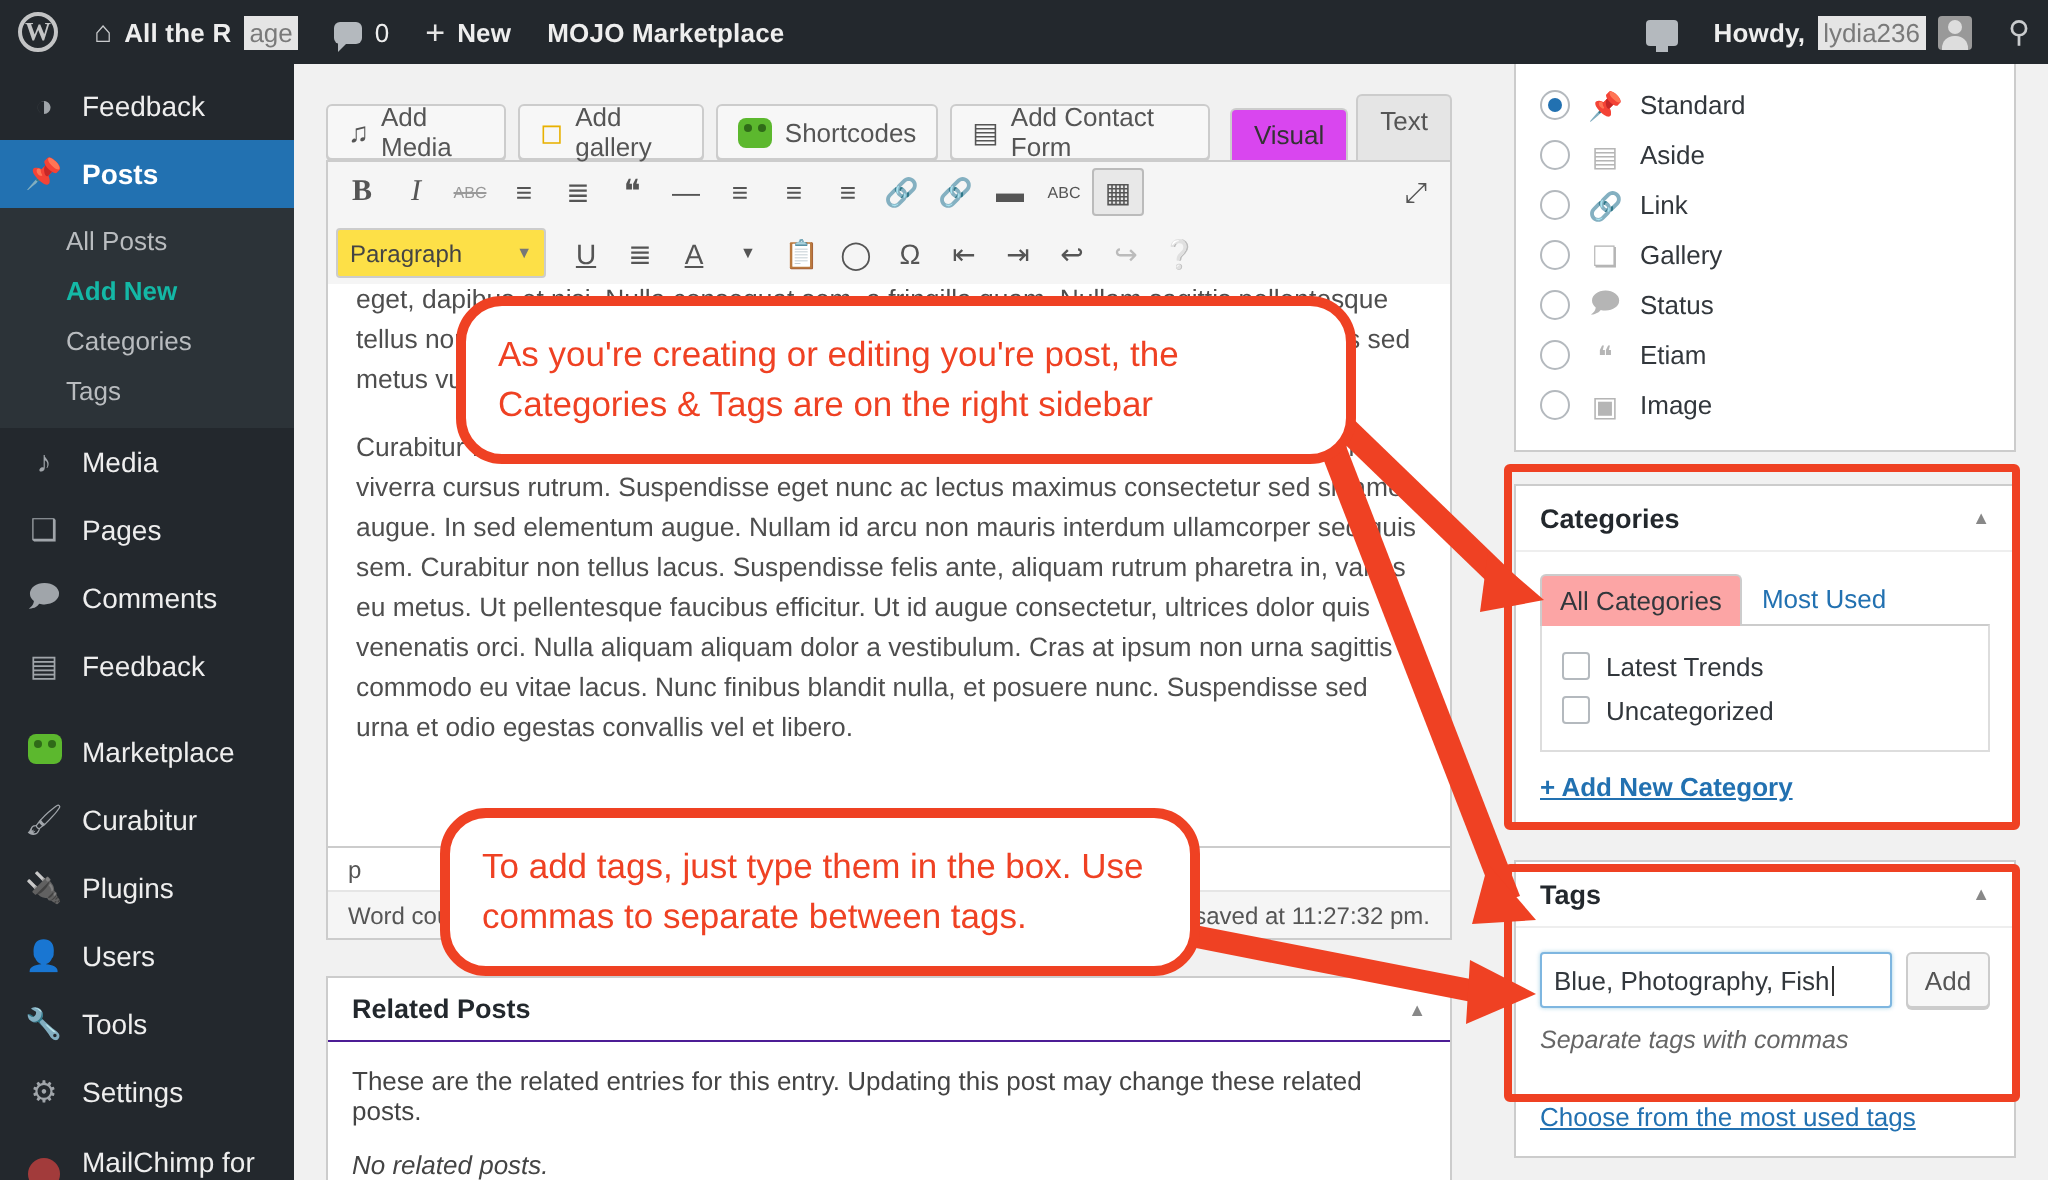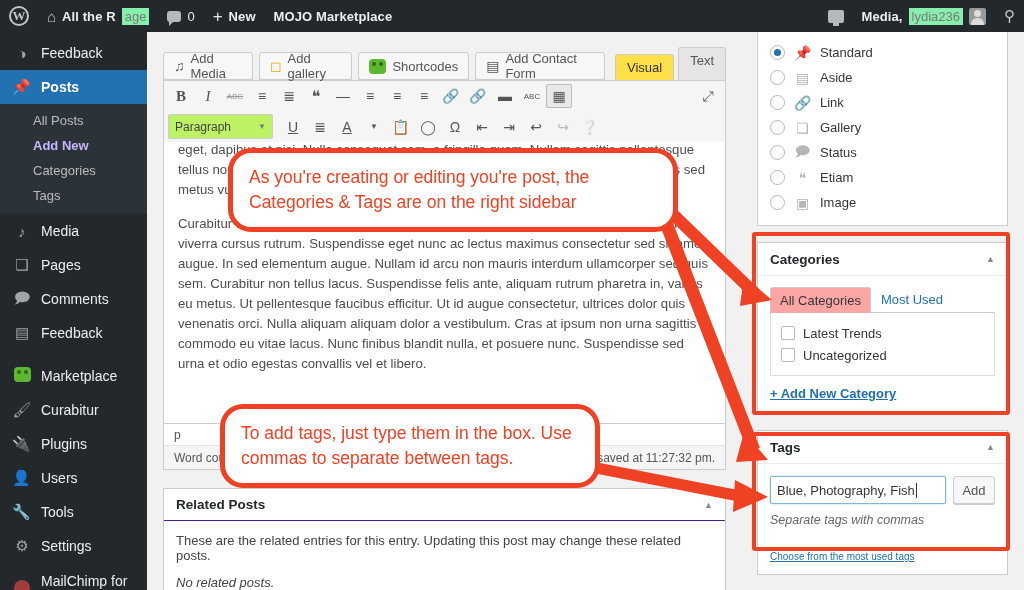--- a/index.html
+++ b/index.html
@@ -13,21 +13,21 @@
 
   
   #adminbar {
     position:absolute; top:0; left:0; width:1024px; height:32px;
     background:#23282d; color:#eee; display:flex; align-items:center;
     font-size:13px; z-index:50;
   }
   .ab-item { display:flex; align-items:center; height:32px; padding:0 9px; gap:6px; color:#eee; white-space:nowrap; }
   .ab-item .lbl { font-weight:bold; letter-spacing:.1px;}
   .ab-sep { flex:1 1 auto; }
-  .hl { background:#86efac; color:#7a7a7a; padding:1px 3px; }
+  .hl { background:#e5e5e5; color:#7a7a7a; padding:1px 3px; }
   .wp-logo { width:20px; height:20px; border-radius:50%; border:2px solid #c3c4c5; display:flex; align-items:center; justify-content:center; font-size:13px; font-weight:bold; color:#c3c4c5; font-family:"Liberation Serif", serif; }
   .ico-home { font-size:15px; color:#c9cbcd;}
   .ico-bubble { display:inline-block; width:14px; height:11px; background:#b4b9be; border-radius:3px; position:relative; }
   .ico-bubble:after { content:""; position:absolute; left:2px; bottom:-4px; border-top:5px solid #b4b9be; border-right:5px solid transparent; }
   .ico-plus { font-size:17px; color:#e5e5e5; line-height:1; }
   .ab-avatar { width:17px; height:17px; background:#999; border-radius:2px; display:inline-block; position:relative; overflow:hidden; }
   .ab-avatar:before { content:""; position:absolute; left:5px; top:2px; width:7px; height:7px; border-radius:50%; background:#ddd;}
   .ab-avatar:after { content:""; position:absolute; left:2px; top:10px; width:13px; height:9px; border-radius:6px 6px 0 0; background:#ddd;}
   .ico-search { font-size:15px; color:#c9cbcd; }
   .ico-screen { width:16px; height:13px; background:#b4b9be; border-radius:2px; position:relative;}
@@ -42,50 +42,50 @@
   .menu-top .m-ico { width:20px; text-align:center; color:#a0a5aa; font-size:15px; flex:0 0 20px;}
   .menu-top.current { background:#2271b1; color:#fff; font-weight:600;}
   .menu-top.current .m-ico { color:#fff; }
   .menu-top.current:after {
     content:""; position:absolute; right:-8px; top:50%; margin-top:-8px;
     border-top:8px solid transparent; border-bottom:8px solid transparent;
     border-right:8px solid #f1f1f1;
   }
   .submenu { background:#2c3338; padding:4px 0 6px 0;}
   .sub-item { padding:5px 0 5px 33px; font-size:13px; color:#b9bcbf; }
-  .sub-item.current { color:#c4b5fd; font-weight:bold; }
+  .sub-item.current { color:#14b8a6; font-weight:bold; }
   .m-gap { height:9px; }
   .ico-green { width:17px; height:15px; border-radius:4px; background:#5cb82e; display:inline-block; position:relative; }
   .ico-green:before{content:"";position:absolute;left:3px;top:3px;width:4px;height:4px;border-radius:50%;background:#2f6b18;}
   .ico-green:after{content:"";position:absolute;left:10px;top:3px;width:4px;height:4px;border-radius:50%;background:#2f6b18;}
   .ico-red { width:16px;height:16px;border-radius:50%;background:#a23b3b;display:inline-block;}
 
   
   #main { position:absolute; top:32px; left:147px; width:600px; height:558px; }
   .editor-wrap { position:absolute; left:16px; top:10px; width:563px; }
 
   .media-row { display:flex; align-items:flex-end; height:38px; }
   .mbtn {
     height:28px; display:inline-flex; align-items:center; gap:6px;
     padding:0 10px; background:#f7f7f7; border:1px solid #ccc; border-radius:3px;
     font-size:13px; color:#555; margin-right:6px; box-shadow:0 1px 0 #ccc;
   }
   .mbtn .g { font-size:14px; }
   .tabs { margin-left:auto; display:flex; align-items:flex-end; }
   .etab { height:33px; padding:0 11px; font-size:13px; line-height:25px; color:#555;
     background:#e5e5e5; border:1px solid #ccc; border-bottom:none; border-radius:3px 3px 0 0; margin-left:4px;}
-  .etab.active { background:#fde047; color:#333; border-color:#ccc; height:26px;}
+  .etab.active { background:#d946ef; color:#333; border-color:#ccc; height:26px;}
 
   .tool-panel { background:#f5f5f5; border:1px solid #ccc; border-bottom:none; }
   .tool-row { display:flex; align-items:center; padding:3px 4px; gap:1px; min-height:30px; }
   .tbtn { width:26px; height:24px; display:flex; align-items:center; justify-content:center;
     color:#555; font-size:14px; border:1px solid transparent; border-radius:2px; }
   .tbtn.on { background:#e8e8e8; border-color:#bbb; }
   .tbtn.dim { color:#bbb; }
-  .tsel { height:25px; border:1px solid #ccc; background:#bef264; border-radius:2px;
+  .tsel { height:25px; border:1px solid #ccc; background:#fde047; border-radius:2px;
     display:flex; align-items:center; padding:0 6px; font-size:12px; color:#444; min-width:105px; justify-content:space-between; margin-right:6px; }
   .tsel .car { font-size:8px; color:#777; margin-left:8px;}
   .spacer { flex:1 1 auto; }
 
   .edit-area { background:#fff; border:1px solid #ccc; border-top:none; height:282px;
     padding:12px 14px 0 14px; overflow:hidden; position:relative; font-size:13.2px; color:#4e4e4e; line-height:20px;}
   .edit-area p { margin:0 0 14px 0; }
   .edit-area .clip { margin-top:-14px; }
 
   .statusbar { border:1px solid #ccc; border-top:none; background:#f5f5f5; }
@@ -123,21 +123,21 @@
   .addcat { display:block; padding:10px 12px 12px 12px; color:#2271b1; text-decoration:underline; font-size:13px; font-weight:bold;}
 
   .tag-body { padding:12px 12px 14px 12px; }
   .tag-row { display:flex; gap:7px; align-items:center; }
   .tag-input { flex:1 1 auto; height:28px; border:1px solid #7eb6e0; border-radius:2px;
     background:#fff; padding:0 6px; display:flex; align-items:center; font-size:13px; color:#32373c; box-shadow:0 0 2px rgba(30,140,190,.4);}
   .caret { display:inline-block; width:1px; height:15px; background:#333; margin-left:1px; }
   .tag-add { width:42px;height:28px; display:flex;align-items:center;justify-content:center;
     background:#f7f7f7;border:1px solid #ccc;border-radius:3px;font-size:13px;color:#555;box-shadow:0 1px 0 #ccc;}
   .tag-hint { font-style:italic; font-size:12.5px; color:#666; margin-top:9px;}
-  .tag-link { display:block; padding:10px 12px 12px 12px; color:#2271b1; text-decoration:underline; font-size:10px;}
+  .tag-link { display:block; padding:10px 12px 12px 12px; color:#2271b1; text-decoration:underline; font-size:13px;}
 
   .hl-box { position:absolute; border:4px solid #ef4123; border-radius:3px; pointer-events:none; z-index:30;}
 
   
   .callout {
     position:absolute; background:#fff; border:5px solid #ef4123; border-radius:23px;
     color:#ef4123; font-size:17.5px; line-height:25px; padding:12px 16px; z-index:35;
     font-family:"Liberation Sans", sans-serif;
   }
   svg.arrows { position:absolute; left:0; top:0; width:1024px; height:590px; z-index:34; pointer-events:none; }
@@ -163,21 +163,21 @@
     <span class="lbl">New</span>
   </div>
   <div class="ab-item">
     <span class="lbl">MOJO Marketplace</span>
   </div>
   <div class="ab-sep"></div>
   <div class="ab-item">
     <span class="ico-screen"></span>
   </div>
   <div class="ab-item">
-    <span class="lbl">Media,</span>
+    <span class="lbl">Howdy,</span>
     <span class="hl">lydia236</span>
     <span class="ab-avatar"></span>
   </div>
   <div class="ab-item">
     <span class="ico-search">⚲</span>
   </div>
 </div>
 
 <div id="adminmenu">
   <div class="menu-top" style="margin-top:4px;">

